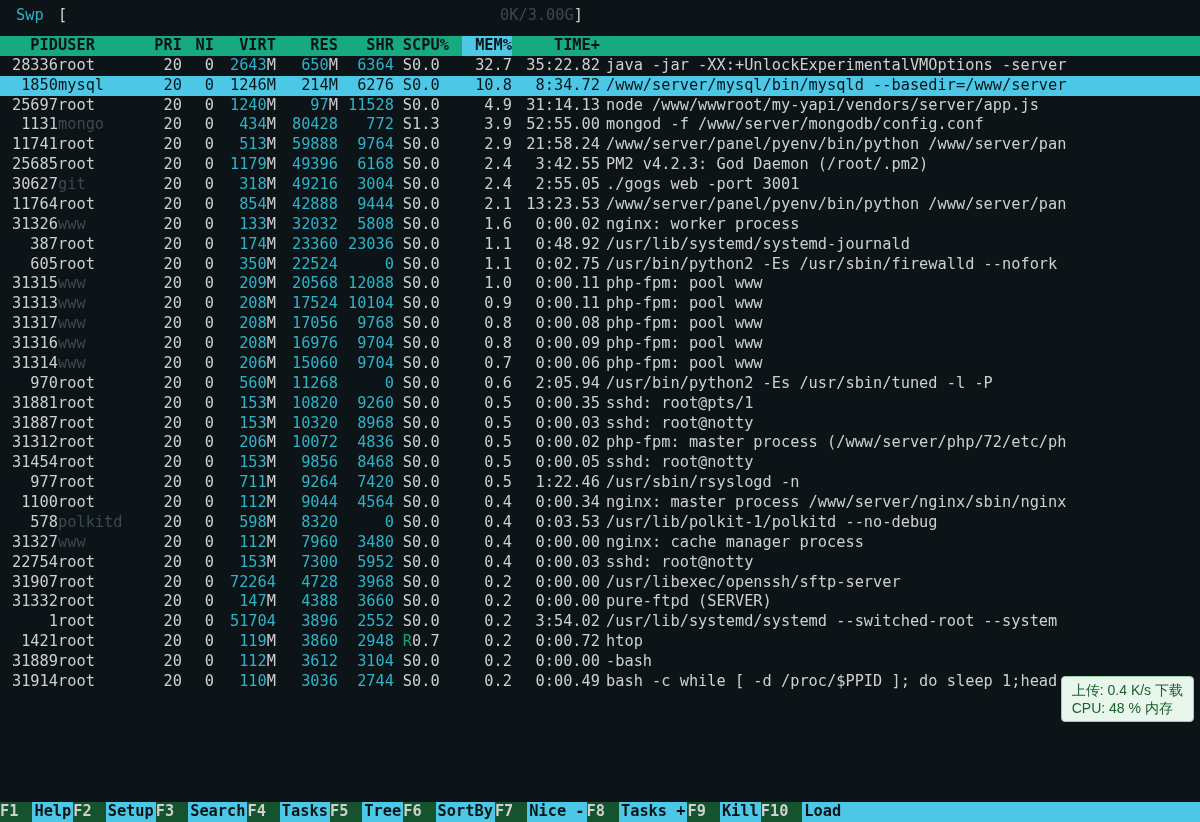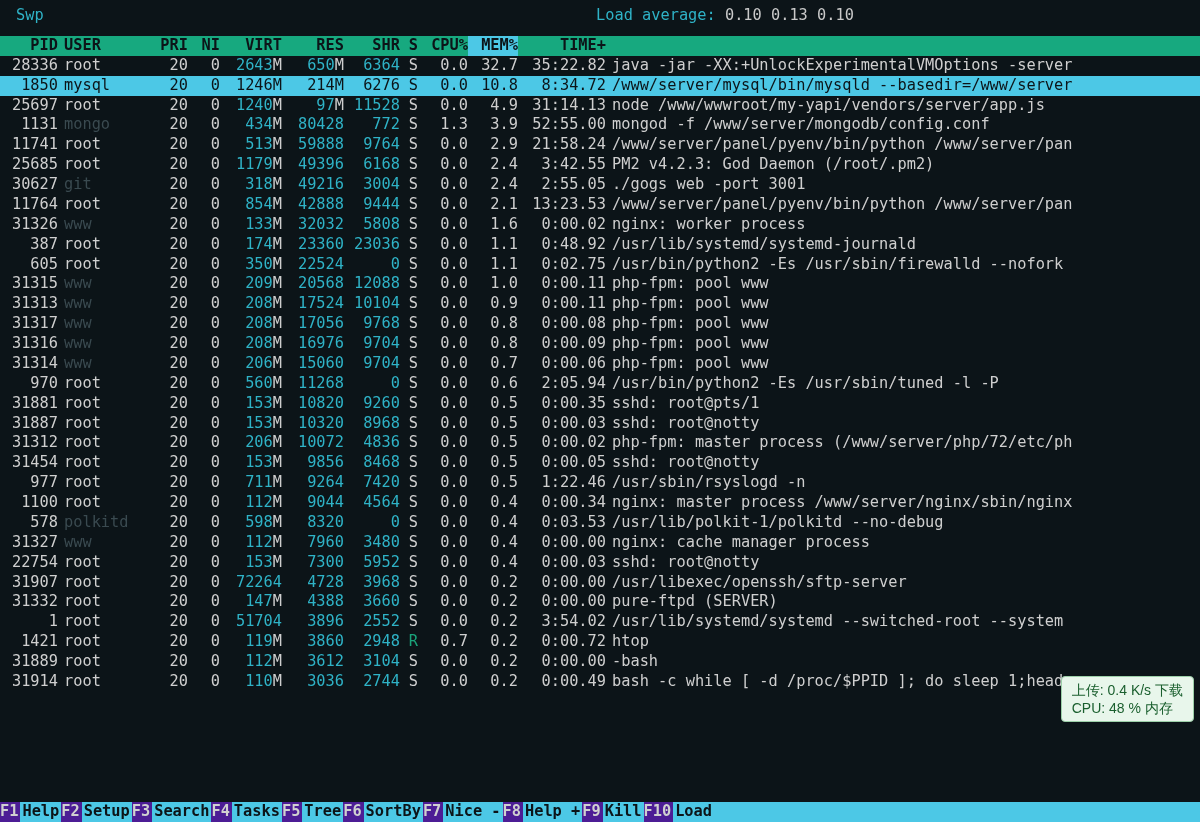--- a/index.html
+++ b/index.html
@@ -30,33 +30,33 @@
     font-weight: bold;
     display: flex;
     margin-top: 10px;
   }
   .hdr-sort {
     background: #4cc8e6;
   }
   .proc-row { display: flex; white-space: pre; }
   .proc-row.sel { background: #4cc8e6; color: #0c1418; }
   .c-pid  { flex: 0 0 58px; text-align: right; }
-  .c-user { flex: 0 0 80px; padding-left: 6px; }
+  .c-user { flex: 0 0 80px; }
   .c-pri  { flex: 0 0 44px; text-align: right; }
   .c-ni   { flex: 0 0 32px; text-align: right; }
   .c-virt { flex: 0 0 62px; text-align: right; }
   .c-res  { flex: 0 0 62px; text-align: right; }
   .c-shr  { flex: 0 0 56px; text-align: right; }
   .c-s    { flex: 0 0 18px; text-align: right; }
-  .c-cpup { flex: 0 0 50px; text-align: right; }
+  .c-cpup { flex: 0 0 50px; text-align: left; }
   .c-memp { flex: 0 0 50px; text-align: right; }
   .c-time { flex: 0 0 88px; text-align: right; }
   .c-cmd  { flex: 1 1 auto; padding-left: 6px; overflow: hidden; }
   .fn-bar { position: absolute; left:0; right:0; bottom:0; display:flex; font-weight:bold;}
-  .fn-key { background:#4c1d95; color:#d0d0d0; padding:0 2px 0 0;}
+  .fn-key { background:#14532d; color:#d0d0d0; padding:0 14px 0 0;}
   .fn-lbl { background:#4cc8e6; color:#0c1418; padding:0 2px; flex:0 0 auto;}
   .dim { color:#3a4a50; }
   .cyan { color:#2fb3c7; }
   .overlay {
     position:absolute;
     right:6px;
     bottom:100px;
     background:#e8f6eb;
     color:#1a5f2e;
     border:1px solid #9ccfa8;
@@ -67,27 +67,24 @@
   }
 </style>
 </head>
 <body>
 
 <div class="screen">
   <div class="top">
     <div class="top-left">
       <div class="meter-row">
         <span class="meter-label">Swp</span>
+        <span class="meter-bar"><span style="color:#d0d0d0">[</span><span class="dim">                                               0K/3.00G</span><span style="color:#d0d0d0">]</span></span>
       </div>
     </div>
     <div class="top-right">
-      <div>
-        <span class="kv-label">Load average: </span>
-        <span class="kv-val">0.10 0.13 0.10</span>
-      </div>
     </div>
   </div>
 
   <div class="hdr-row">
     <span class="c-pid">PID</span>
     <span class="c-user">USER</span>
     <span class="c-pri">PRI</span>
     <span class="c-ni">NI</span>
     <span class="c-virt">VIRT</span>
     <span class="c-res">RES</span>
@@ -148,19 +145,19 @@
     <span class="fn-lbl">Search</span>
     <span class="fn-key">F4</span>
     <span class="fn-lbl">Tasks</span>
     <span class="fn-key">F5</span>
     <span class="fn-lbl">Tree  </span>
     <span class="fn-key">F6</span>
     <span class="fn-lbl">SortBy</span>
     <span class="fn-key">F7</span>
     <span class="fn-lbl">Nice -</span>
     <span class="fn-key">F8</span>
-    <span class="fn-lbl">Help +</span>
+    <span class="fn-lbl">Tasks +</span>
     <span class="fn-key">F9</span>
     <span class="fn-lbl">Kill  </span>
     <span class="fn-key">F10</span>
     <span class="fn-lbl">Load  </span>
     <span class="fn-lbl" style="flex: 1 1 auto;">&nbsp;</span>
   </div>
 
 </body></html>

